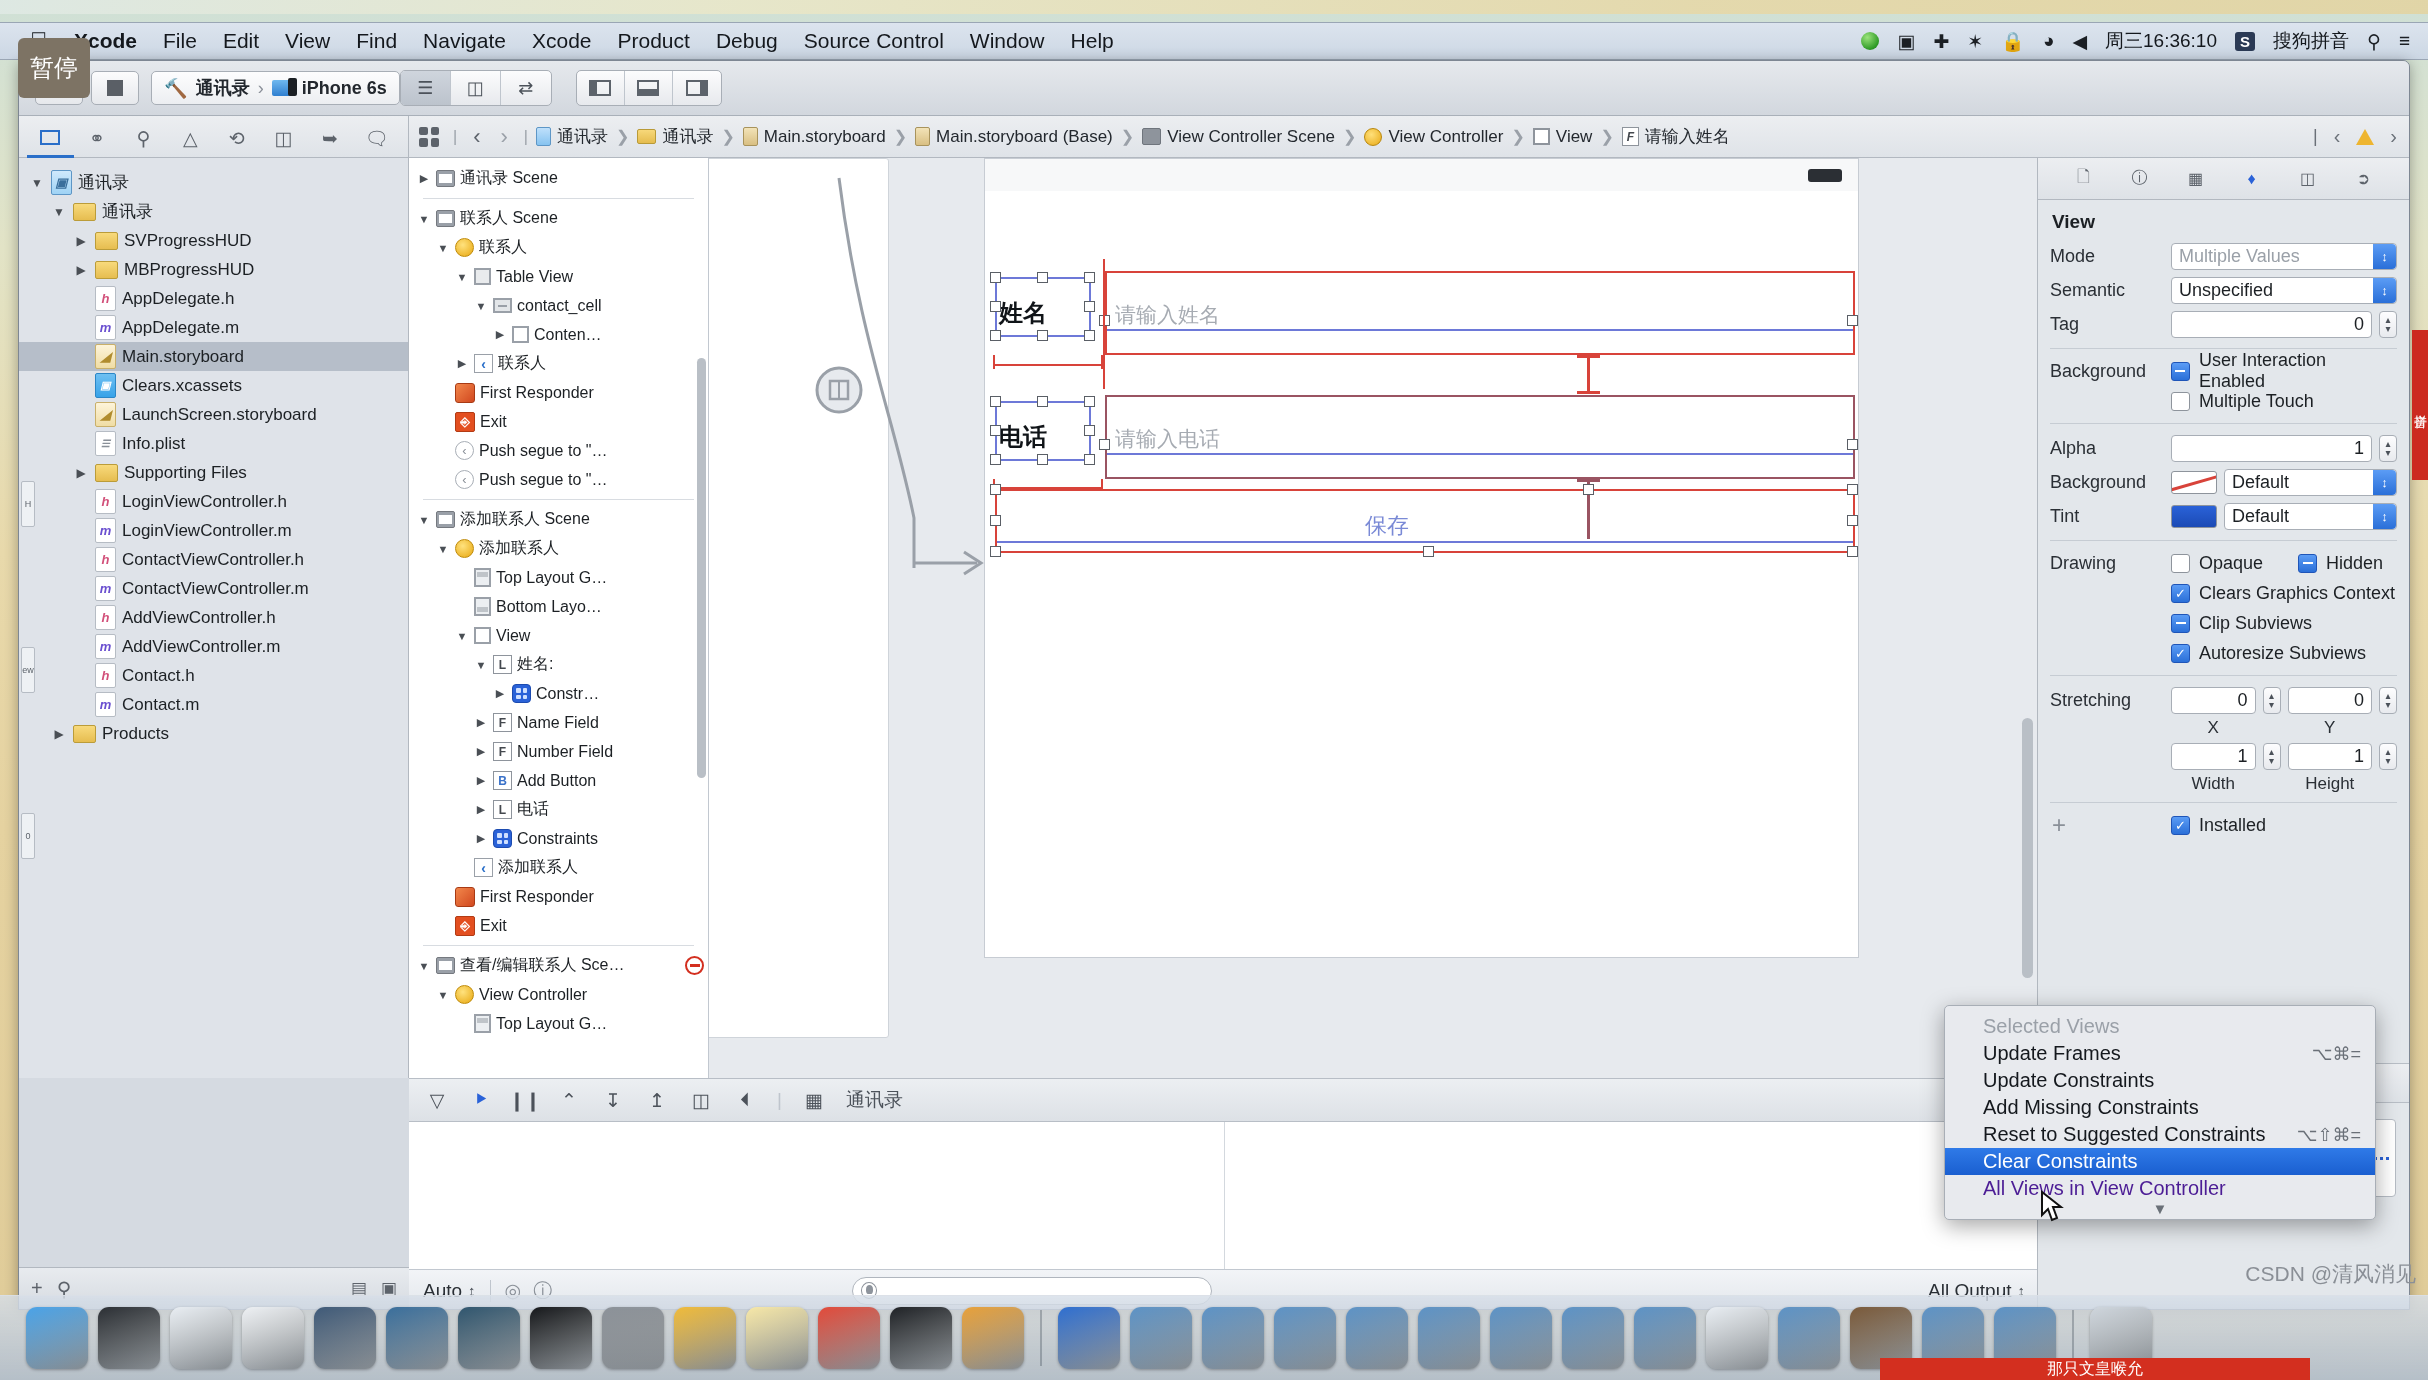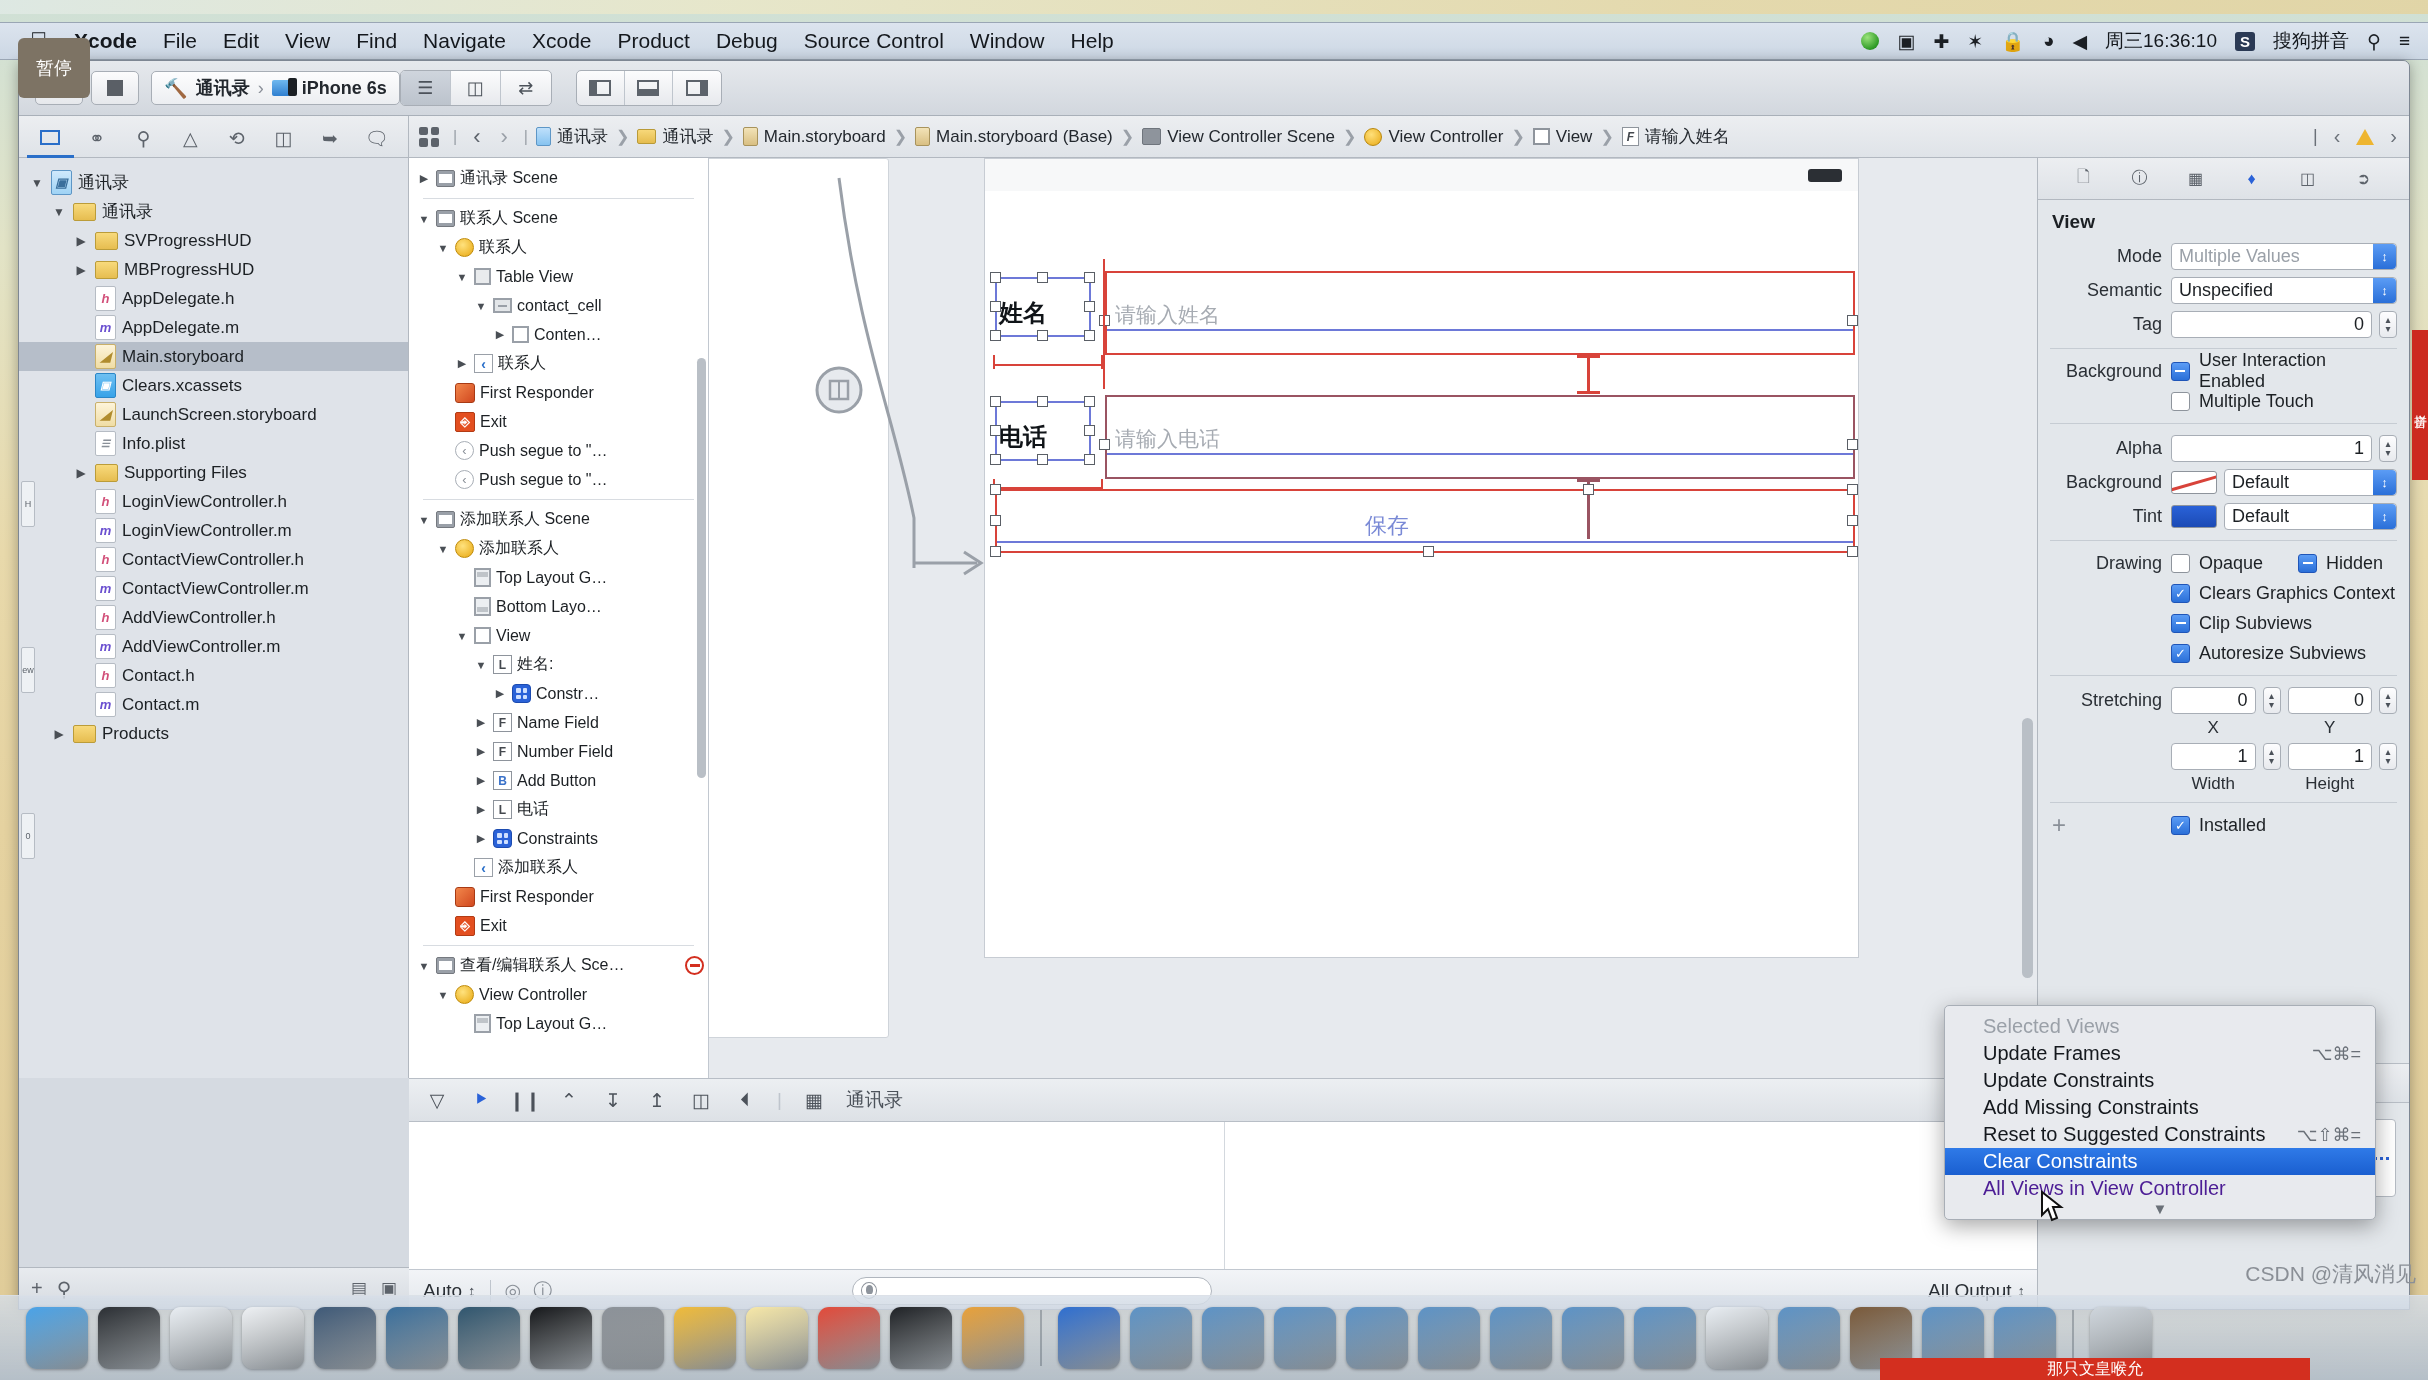--- a/index.html
+++ b/index.html
@@ -126,21 +126,21 @@
   .mini-pane{width:22px;height:16px;border:2px solid #5d636b;position:relative;}
   .mini-pane.l:before{content:"";position:absolute;left:0;top:0;bottom:0;width:6px;background:#5d636b;}
   .mini-pane.b:before{content:"";position:absolute;left:0;right:0;bottom:0;height:5px;background:#5d636b;}
   .mini-pane.r:before{content:"";position:absolute;right:0;top:0;bottom:0;width:6px;background:#5d636b;}
 
   
   .pause-tip{
     position:absolute;left:18px;top:38px;width:72px;height:60px;
     background:#7d7364;border-radius:6px;color:#fff;
     display:flex;align-items:center;justify-content:center;
-    font-size:18px;z-index:60;
+    font-size:24px;z-index:60;
   }
 
   
   .subbar{
     position:absolute;left:0;top:55px;width:2392px;height:42px;
     background:linear-gradient(180deg,#eceef1,#dfe3e8);
     border-bottom:1px solid #b2b8c0;
     display:flex;align-items:center;
   }
   .nav-tabs{
@@ -338,21 +338,21 @@
     background:#e3e7eb;border-left:1px solid #b2b8c0;overflow:hidden;
   }
   .insp-tabs{
     height:42px;background:linear-gradient(180deg,#eceef1,#dee2e7);
     border-bottom:1px solid #b2b8c0;display:flex;align-items:center;justify-content:center;gap:30px;
   }
   .it{width:26px;height:26px;display:flex;align-items:center;justify-content:center;color:#5d636b;}
   .it.on{color:#2a62d8;}
   .insp-title{padding:11px 14px 6px;font-size:19px;font-weight:bold;color:#1c2024;}
   .frow{display:flex;align-items:center;height:34px;padding:0 12px;gap:9px;}
-  .flab{width:112px;text-align:right;font-size:18px;color:#2a2f35;}
+  .flab{width:112px;text-align:left;font-size:18px;color:#2a2f35;}
   .fctl{flex:1;display:flex;align-items:center;gap:7px;}
   .popup{
     flex:1;height:27px;background:#fff;border:1px solid #a8aeb6;border-radius:4px;
     display:flex;align-items:center;padding:0 7px;font-size:18px;color:#1c2024;position:relative;
   }
   .popup.dim{color:#9aa0a8;}
   .popup .pu-arrow{
     position:absolute;right:0;top:0;bottom:0;width:23px;border-radius:0 4px 4px 0;
     background:linear-gradient(180deg,#5b9cf5,#2a6fd8);color:#fff;
     display:flex;align-items:center;justify-content:center;font-size:13px;line-height:1;

